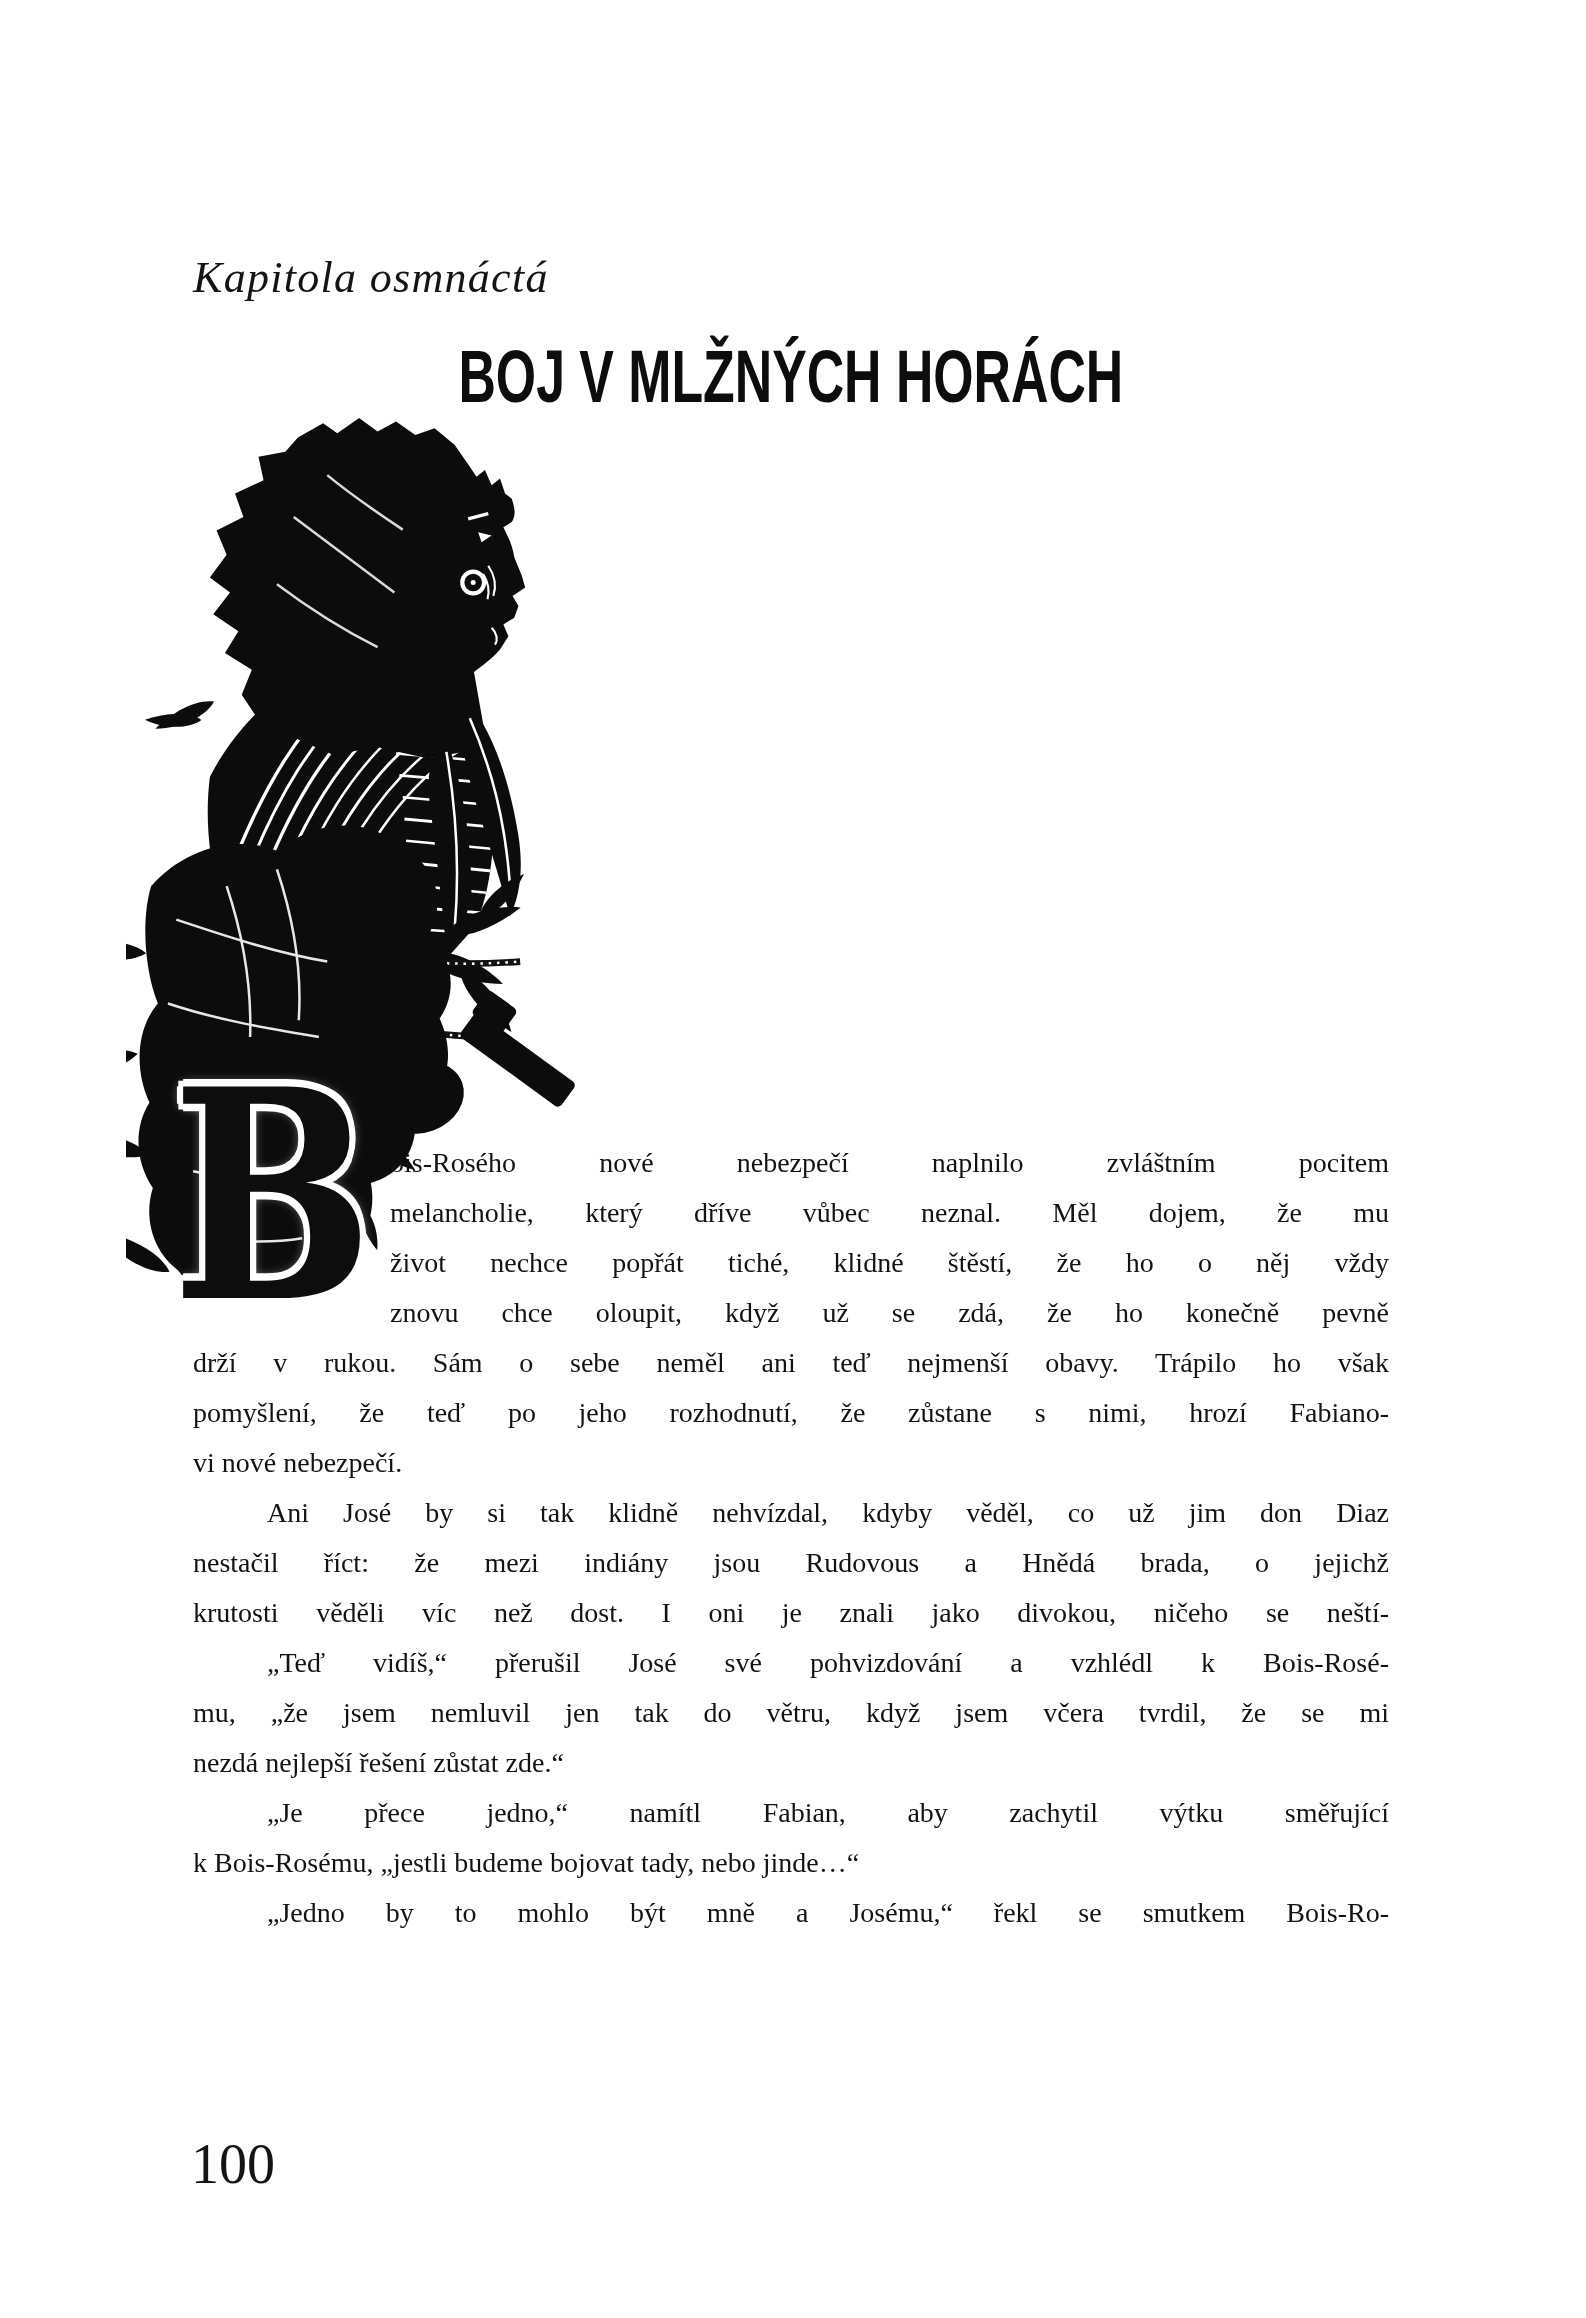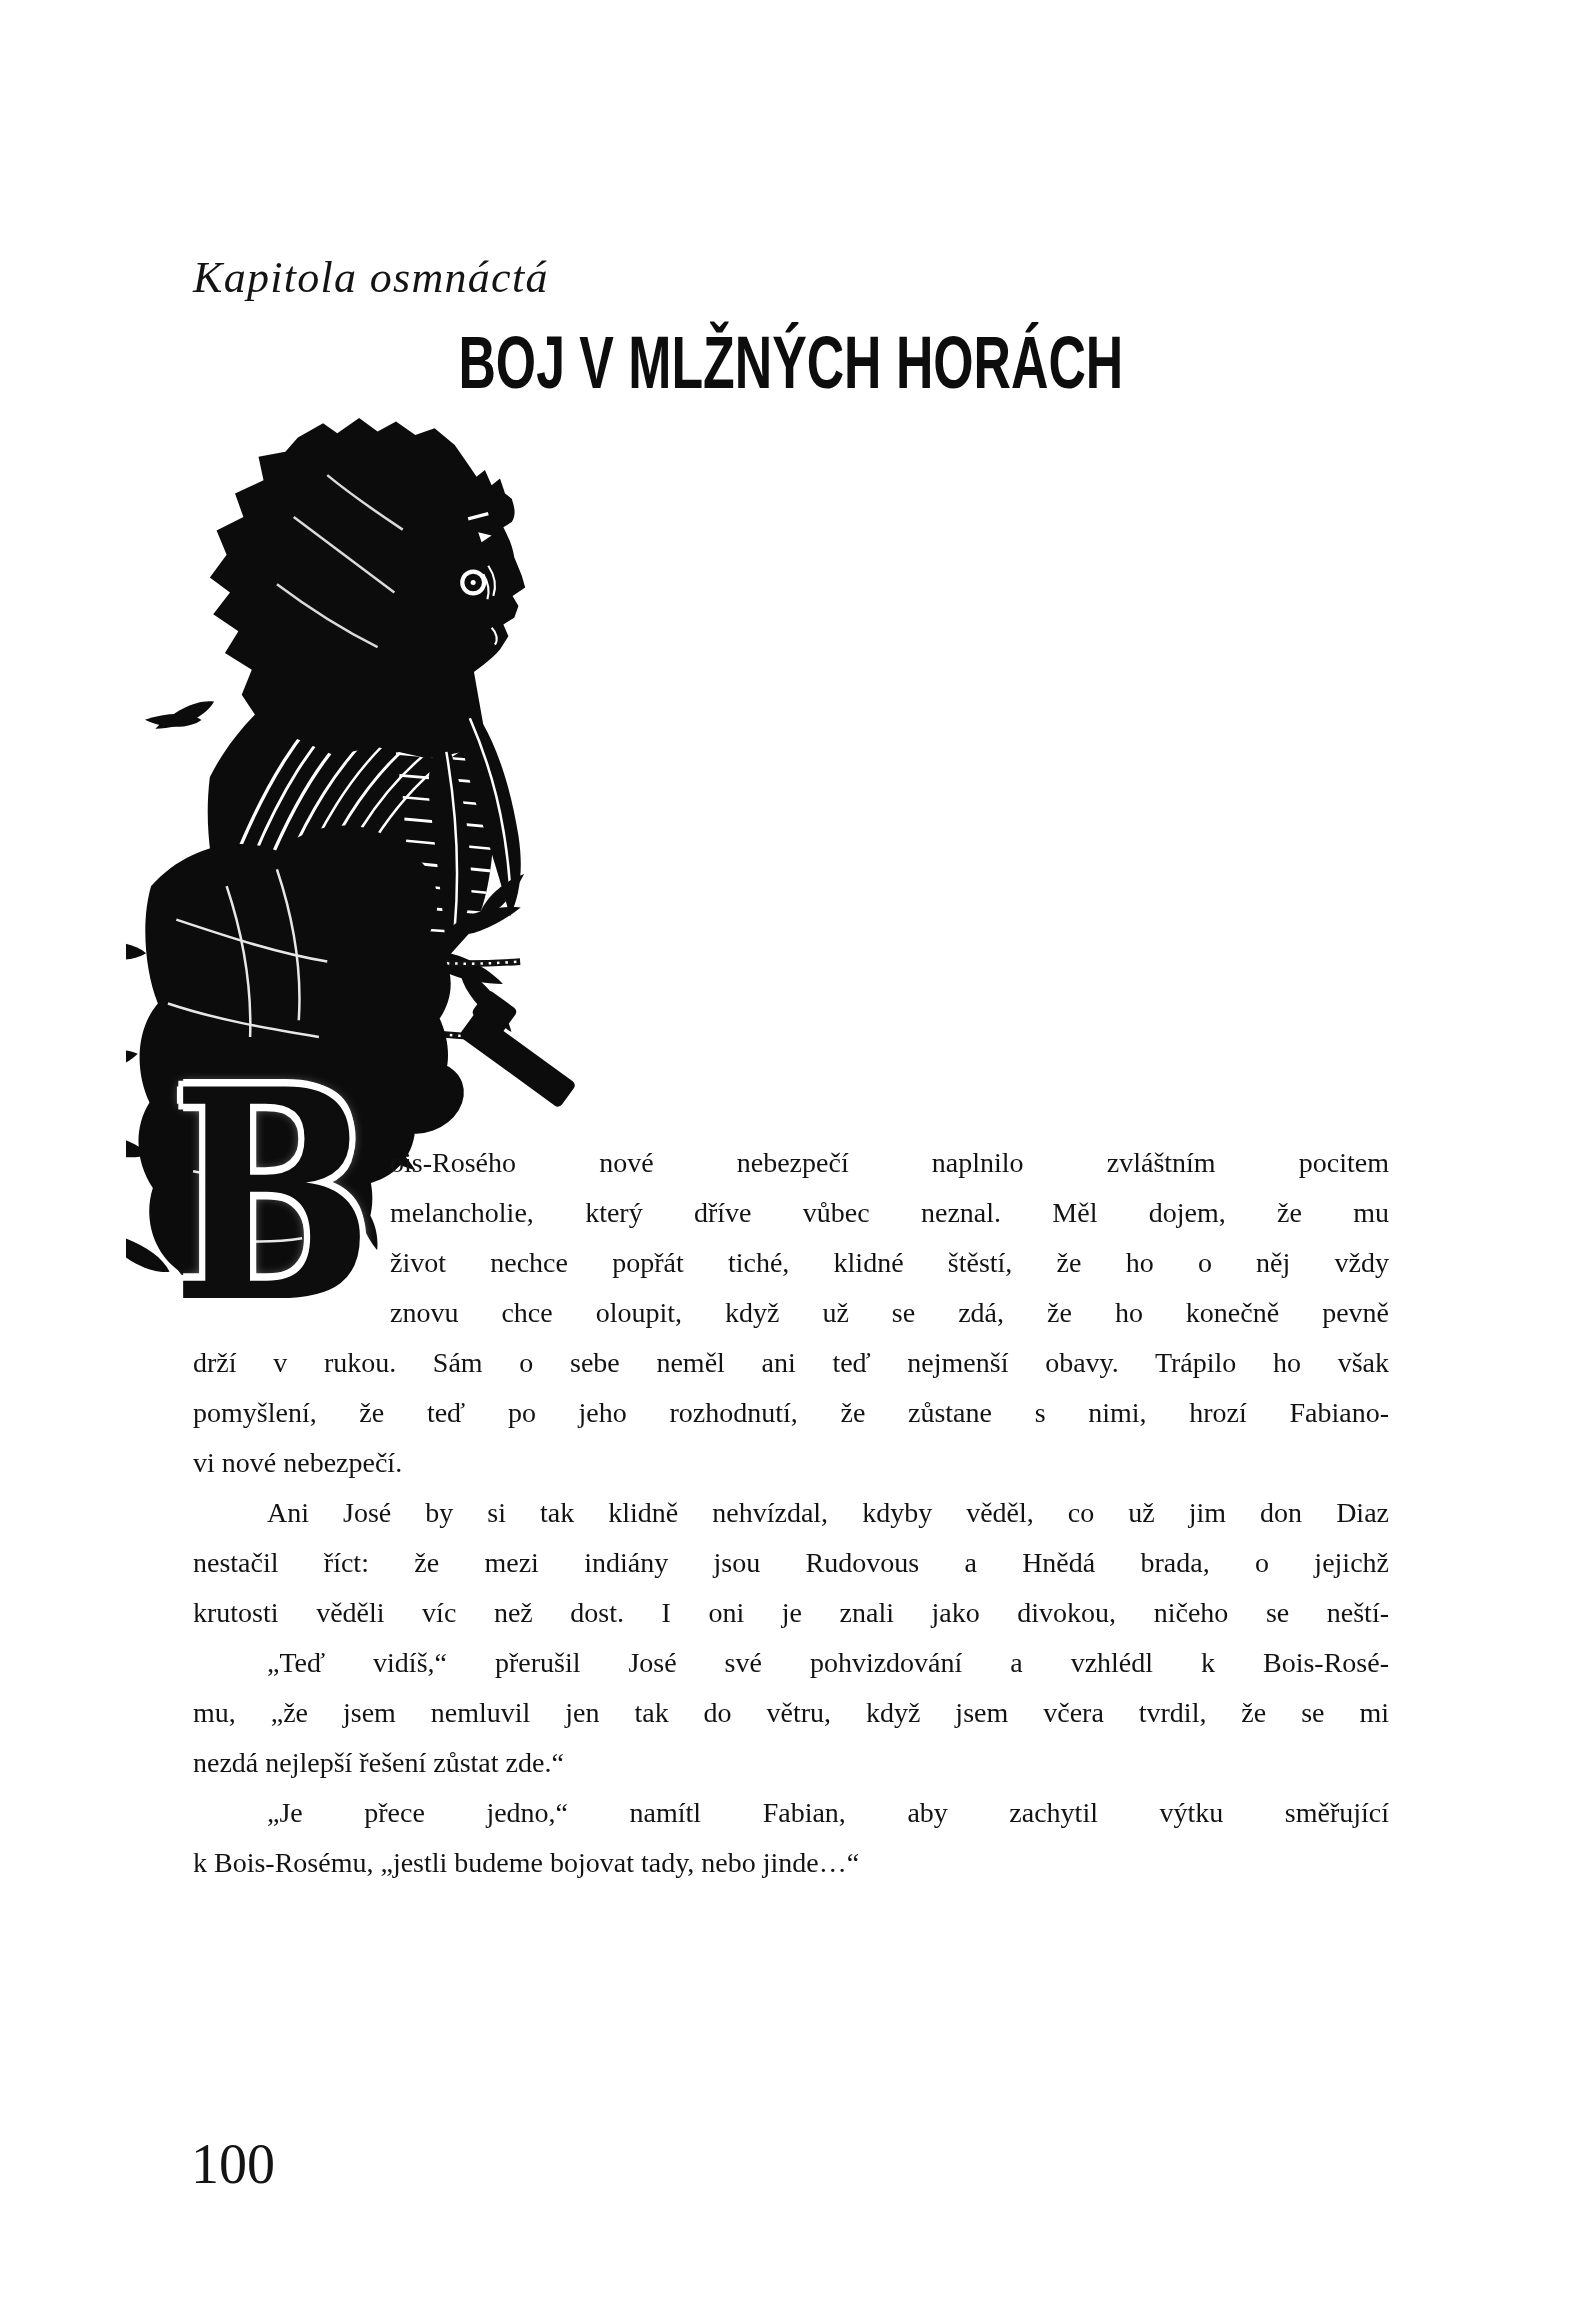--- a/index.html
+++ b/index.html
@@ -7,21 +7,21 @@
     position:relative; width:1587px; height:2319px; background:#ffffff;
     margin:0 auto; overflow:hidden; color:#111;
   }
   .kicker{
     position:absolute; left:193px; top:252px; width:1196px;
     text-align:left;
     font-family:"Liberation Serif", serif; font-style:italic;
     font-size:44px; line-height:52px; letter-spacing:1.3px; color:#141414;
   }
   .title{
-    position:absolute; left:193px; top:326px; width:1196px;
+    position:absolute; left:193px; top:340px; width:1196px;
     text-align:center; white-space:nowrap;
   }
   .title span{
     display:inline-block;
     font-family:"Liberation Sans", sans-serif; font-weight:700;
     font-size:74px; line-height:74px; letter-spacing:0;
     transform:scaleX(0.70); transform-origin:center top; color:#0d0d0d;
   }
   .illo{ position:absolute; left:126px; top:416px; width:478px; height:894px; z-index:1; }
   .dropcap{
@@ -194,18 +194,19 @@
     <div class="l">pomyšlení, že teď po jeho rozhodnutí, že zůstane s nimi, hrozí Fabiano-</div>
     <div class="l left">vi nové nebezpečí.</div>
     <div class="l ind">Ani José by si tak klidně nehvízdal, kdyby věděl, co už jim don Diaz</div>
     <div class="l">nestačil říct: že mezi indiány jsou Rudovous a Hnědá brada, o jejichž</div>
     <div class="l">krutosti věděli víc než dost. I oni je znali jako divokou, ničeho se neští-</div>
     <div class="l ind">„Teď vidíš,“ přerušil José své pohvizdování a vzhlédl k Bois-Rosé-</div>
     <div class="l">mu, „že jsem nemluvil jen tak do větru, když jsem včera tvrdil, že se mi</div>
     <div class="l left">nezdá nejlepší řešení zůstat zde.“</div>
     <div class="l ind">„Je přece jedno,“ namítl Fabian, aby zachytil výtku směřující</div>
     <div class="l left">k Bois-Rosému, „jestli budeme bojovat tady, nebo jinde…“</div>
+    <div class="l ind">„Jedno by to mohlo být mně a Josému,“ řekl se smutkem Bois-Ro-</div>
   </div>
 
   <div class="pagenum">100</div>
 
 </div>
 
 
 </body></html>

